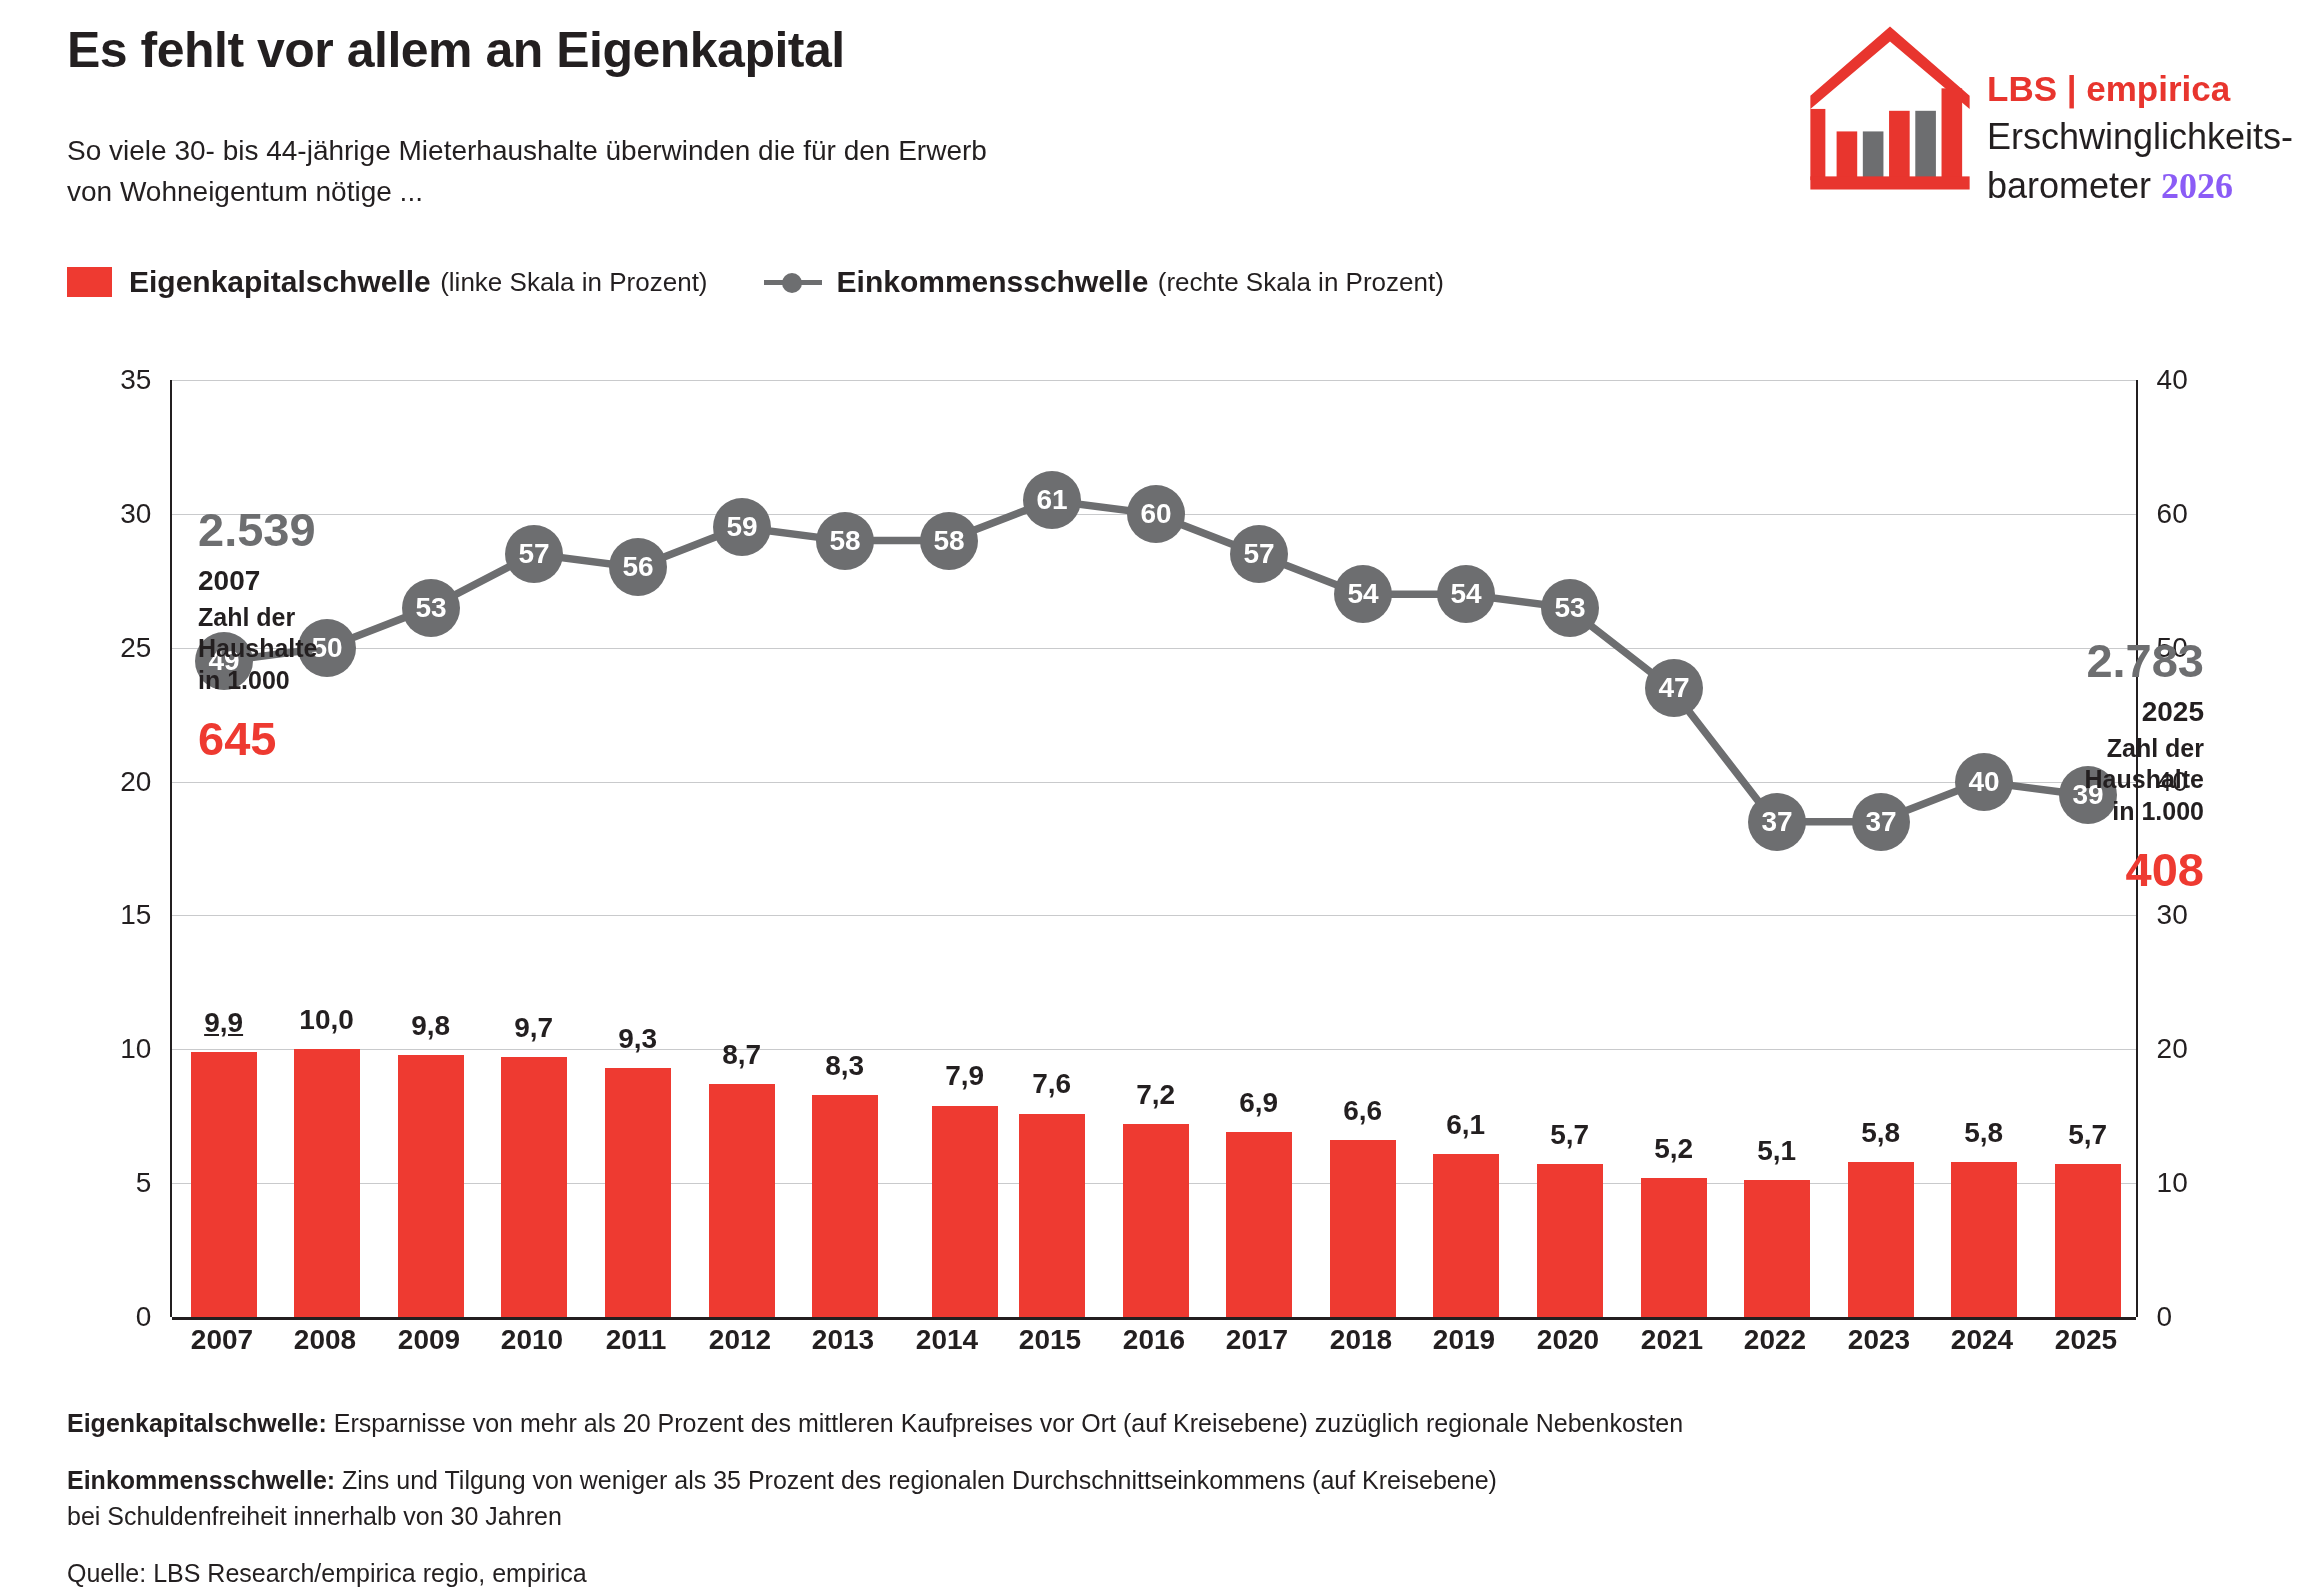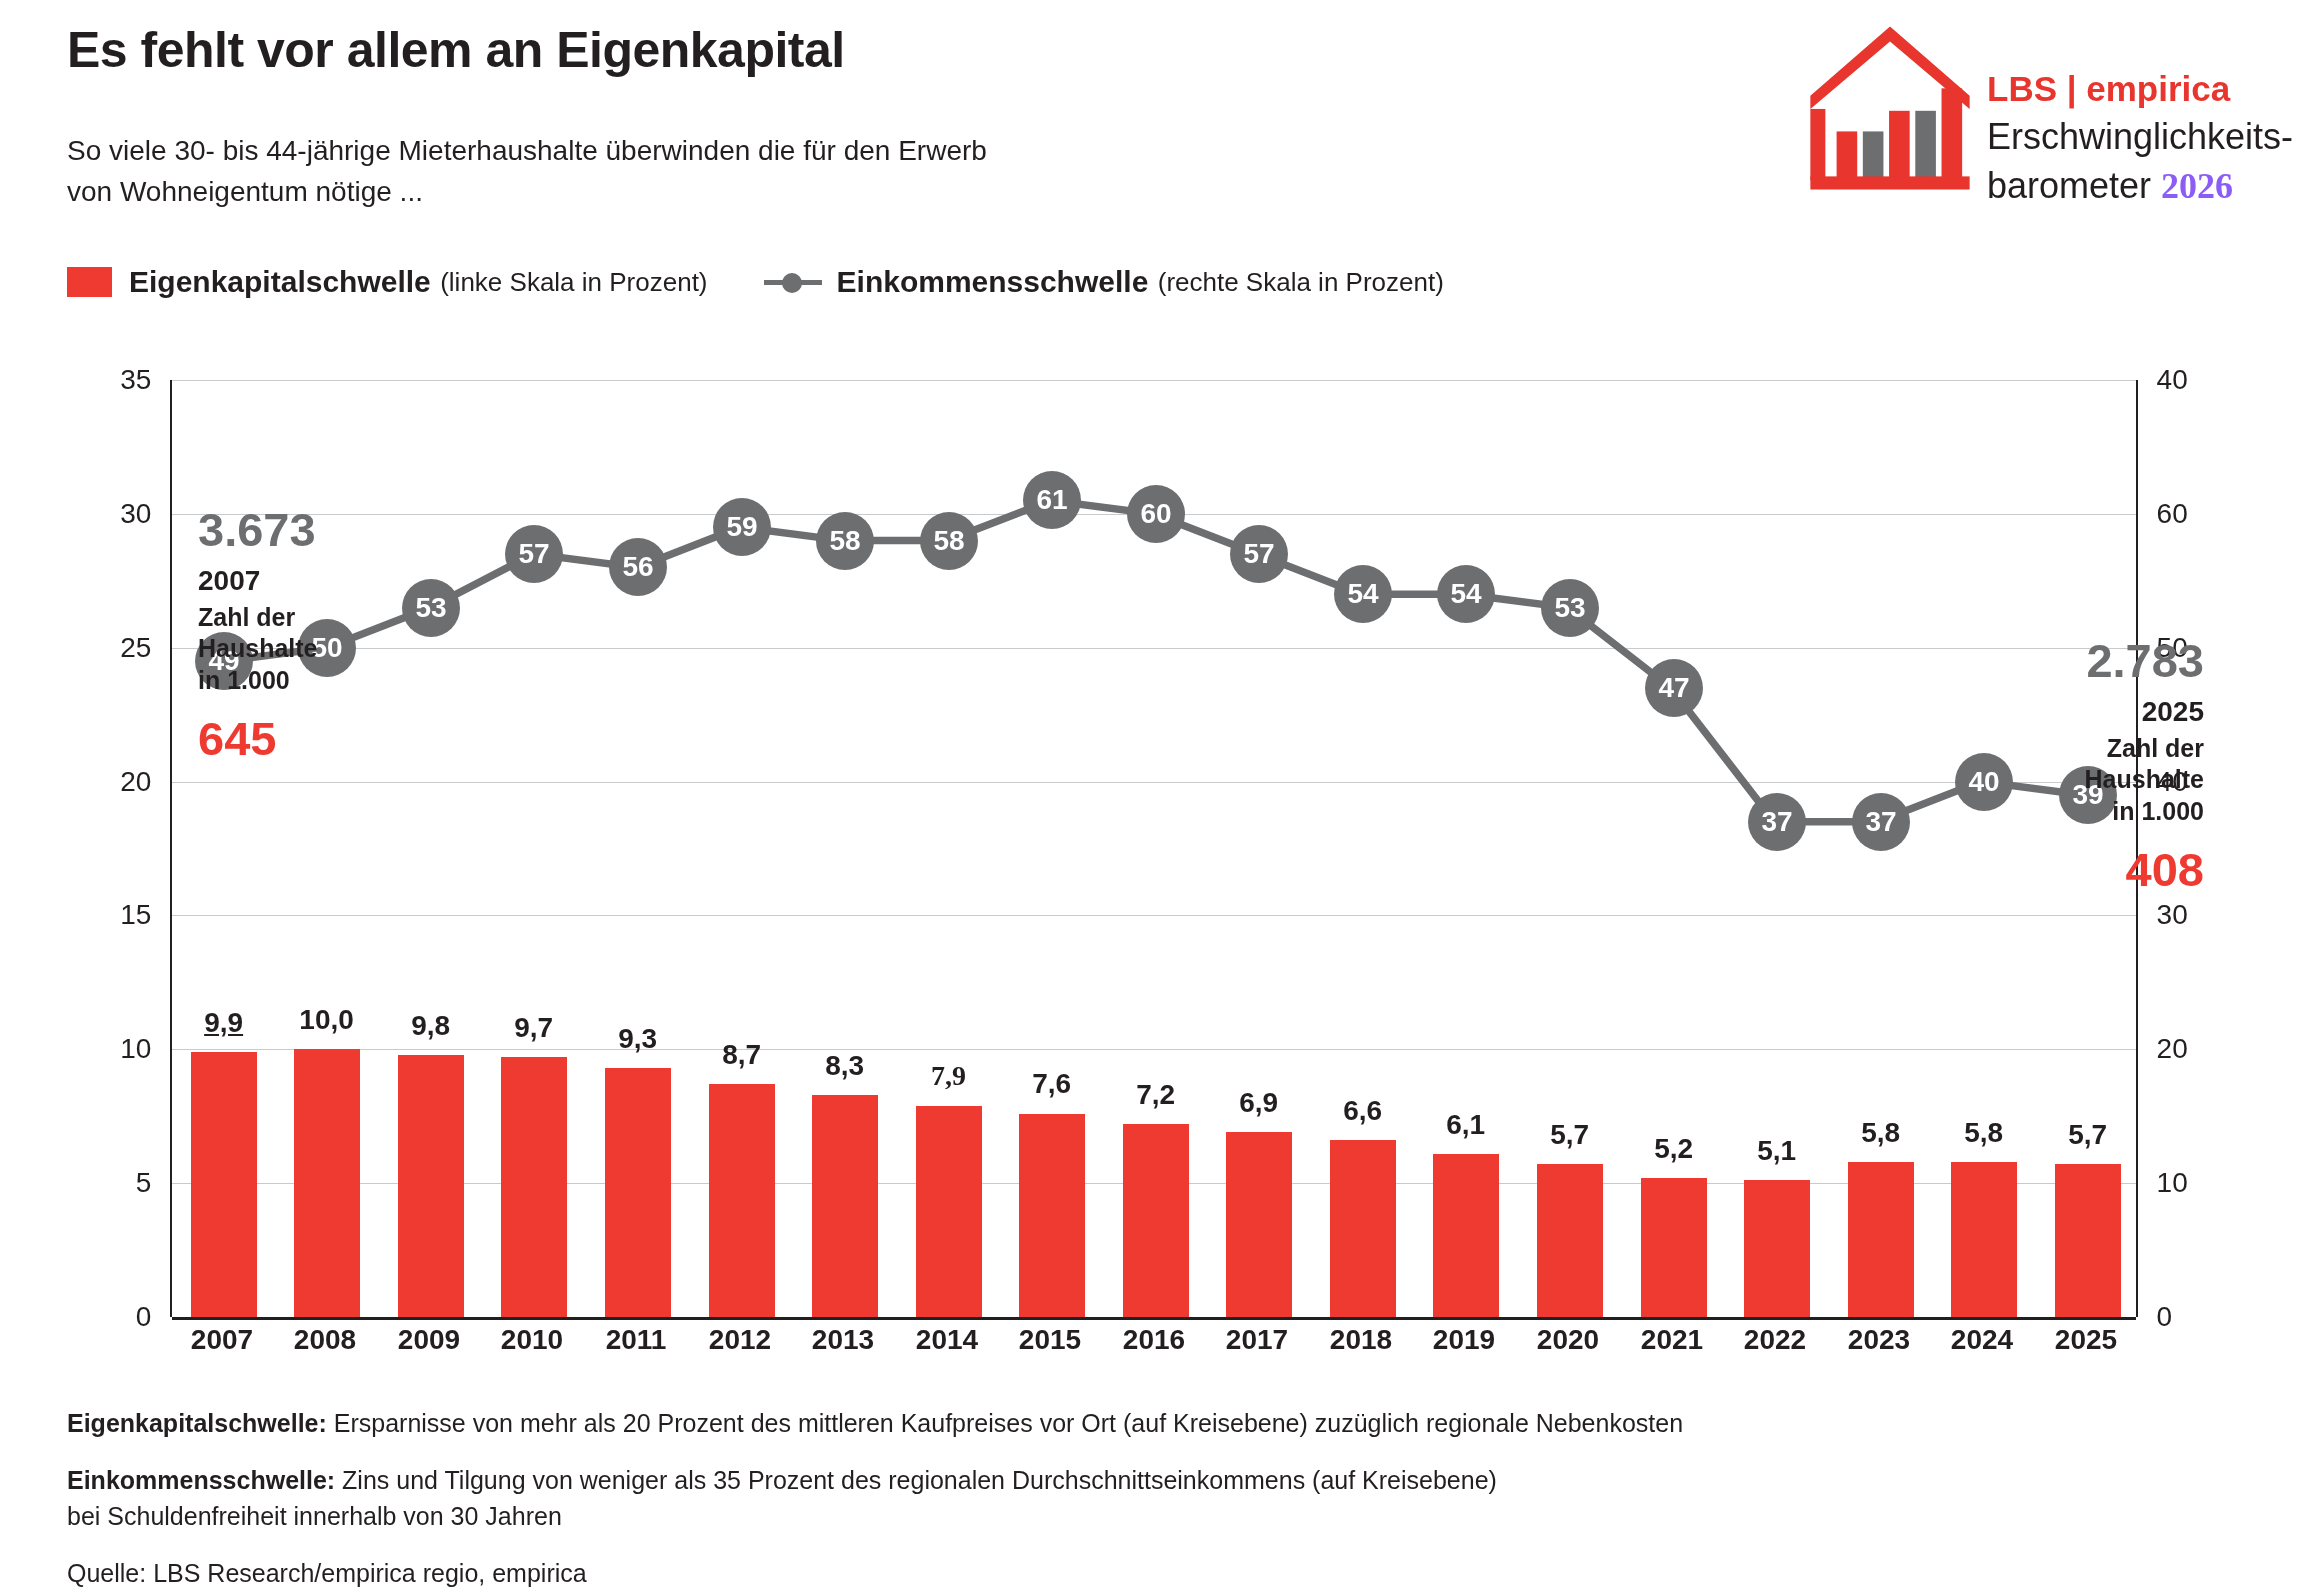--- a/index.html
+++ b/index.html
@@ -375,21 +375,21 @@
           <div class="bar-label" style="bottom: 262px;">9,3</div>
         </div>
         <div class="bar-col" style="left: 570px; height: 937px;">
           <div class="bar" style="height: 233px; background: rgb(238, 58, 49);"></div>
           <div class="bar-label" style="bottom: 246px;">8,7</div>
         </div>
         <div class="bar-col" style="left: 673px; height: 937px;">
           <div class="bar" style="height: 222px; background: rgb(238, 58, 49);"></div>
           <div class="bar-label" style="bottom: 235px;">8,3</div>
         </div>
-        <div class="bar-col" style="left: 777px; height: 937px; font-family: Liberation Serif, serif;">
+        <div class="bar-col" style="left: 793px; height: 937px;">
           <div class="bar" style="height: 211px; background: rgb(238, 58, 49);"></div>
           <div class="bar-label" style="bottom: 225px;">7,9</div>
         </div>
         <div class="bar-col" style="left: 880px; height: 937px;">
           <div class="bar" style="height: 203px; background: rgb(238, 58, 49);"></div>
           <div class="bar-label" style="bottom: 217px;">7,6</div>
         </div>
         <div class="bar-col" style="left: 984px; height: 937px;">
           <div class="bar" style="height: 193px; background: rgb(238, 58, 49);"></div>
           <div class="bar-label" style="bottom: 206px;">7,2</div>
@@ -466,21 +466,21 @@
         <div class="xtick" style="left: 1294px;">2019</div>
         <div class="xtick" style="left: 1398px;">2020</div>
         <div class="xtick" style="left: 1502px;">2021</div>
         <div class="xtick" style="left: 1605px;">2022</div>
         <div class="xtick" style="left: 1709px;">2023</div>
         <div class="xtick" style="left: 1812px;">2024</div>
         <div class="xtick" style="left: 1916px;">2025</div>
       </div>
 
     <div class="ann ann-left">
-      <div class="ann-big-grey">3.673</div>
+      <div class="ann-big-grey">2.539</div>
       <div class="ann-year">2007</div>
       <div class="ann-small">
         <div>Zahl der</div>
         <div>Haushalte</div>
         <div>in 1.000</div>
       </div>
       <div class="ann-big-red" style="margin-top:15px">645</div>
     </div>
 
     <div class="ann ann-right">

